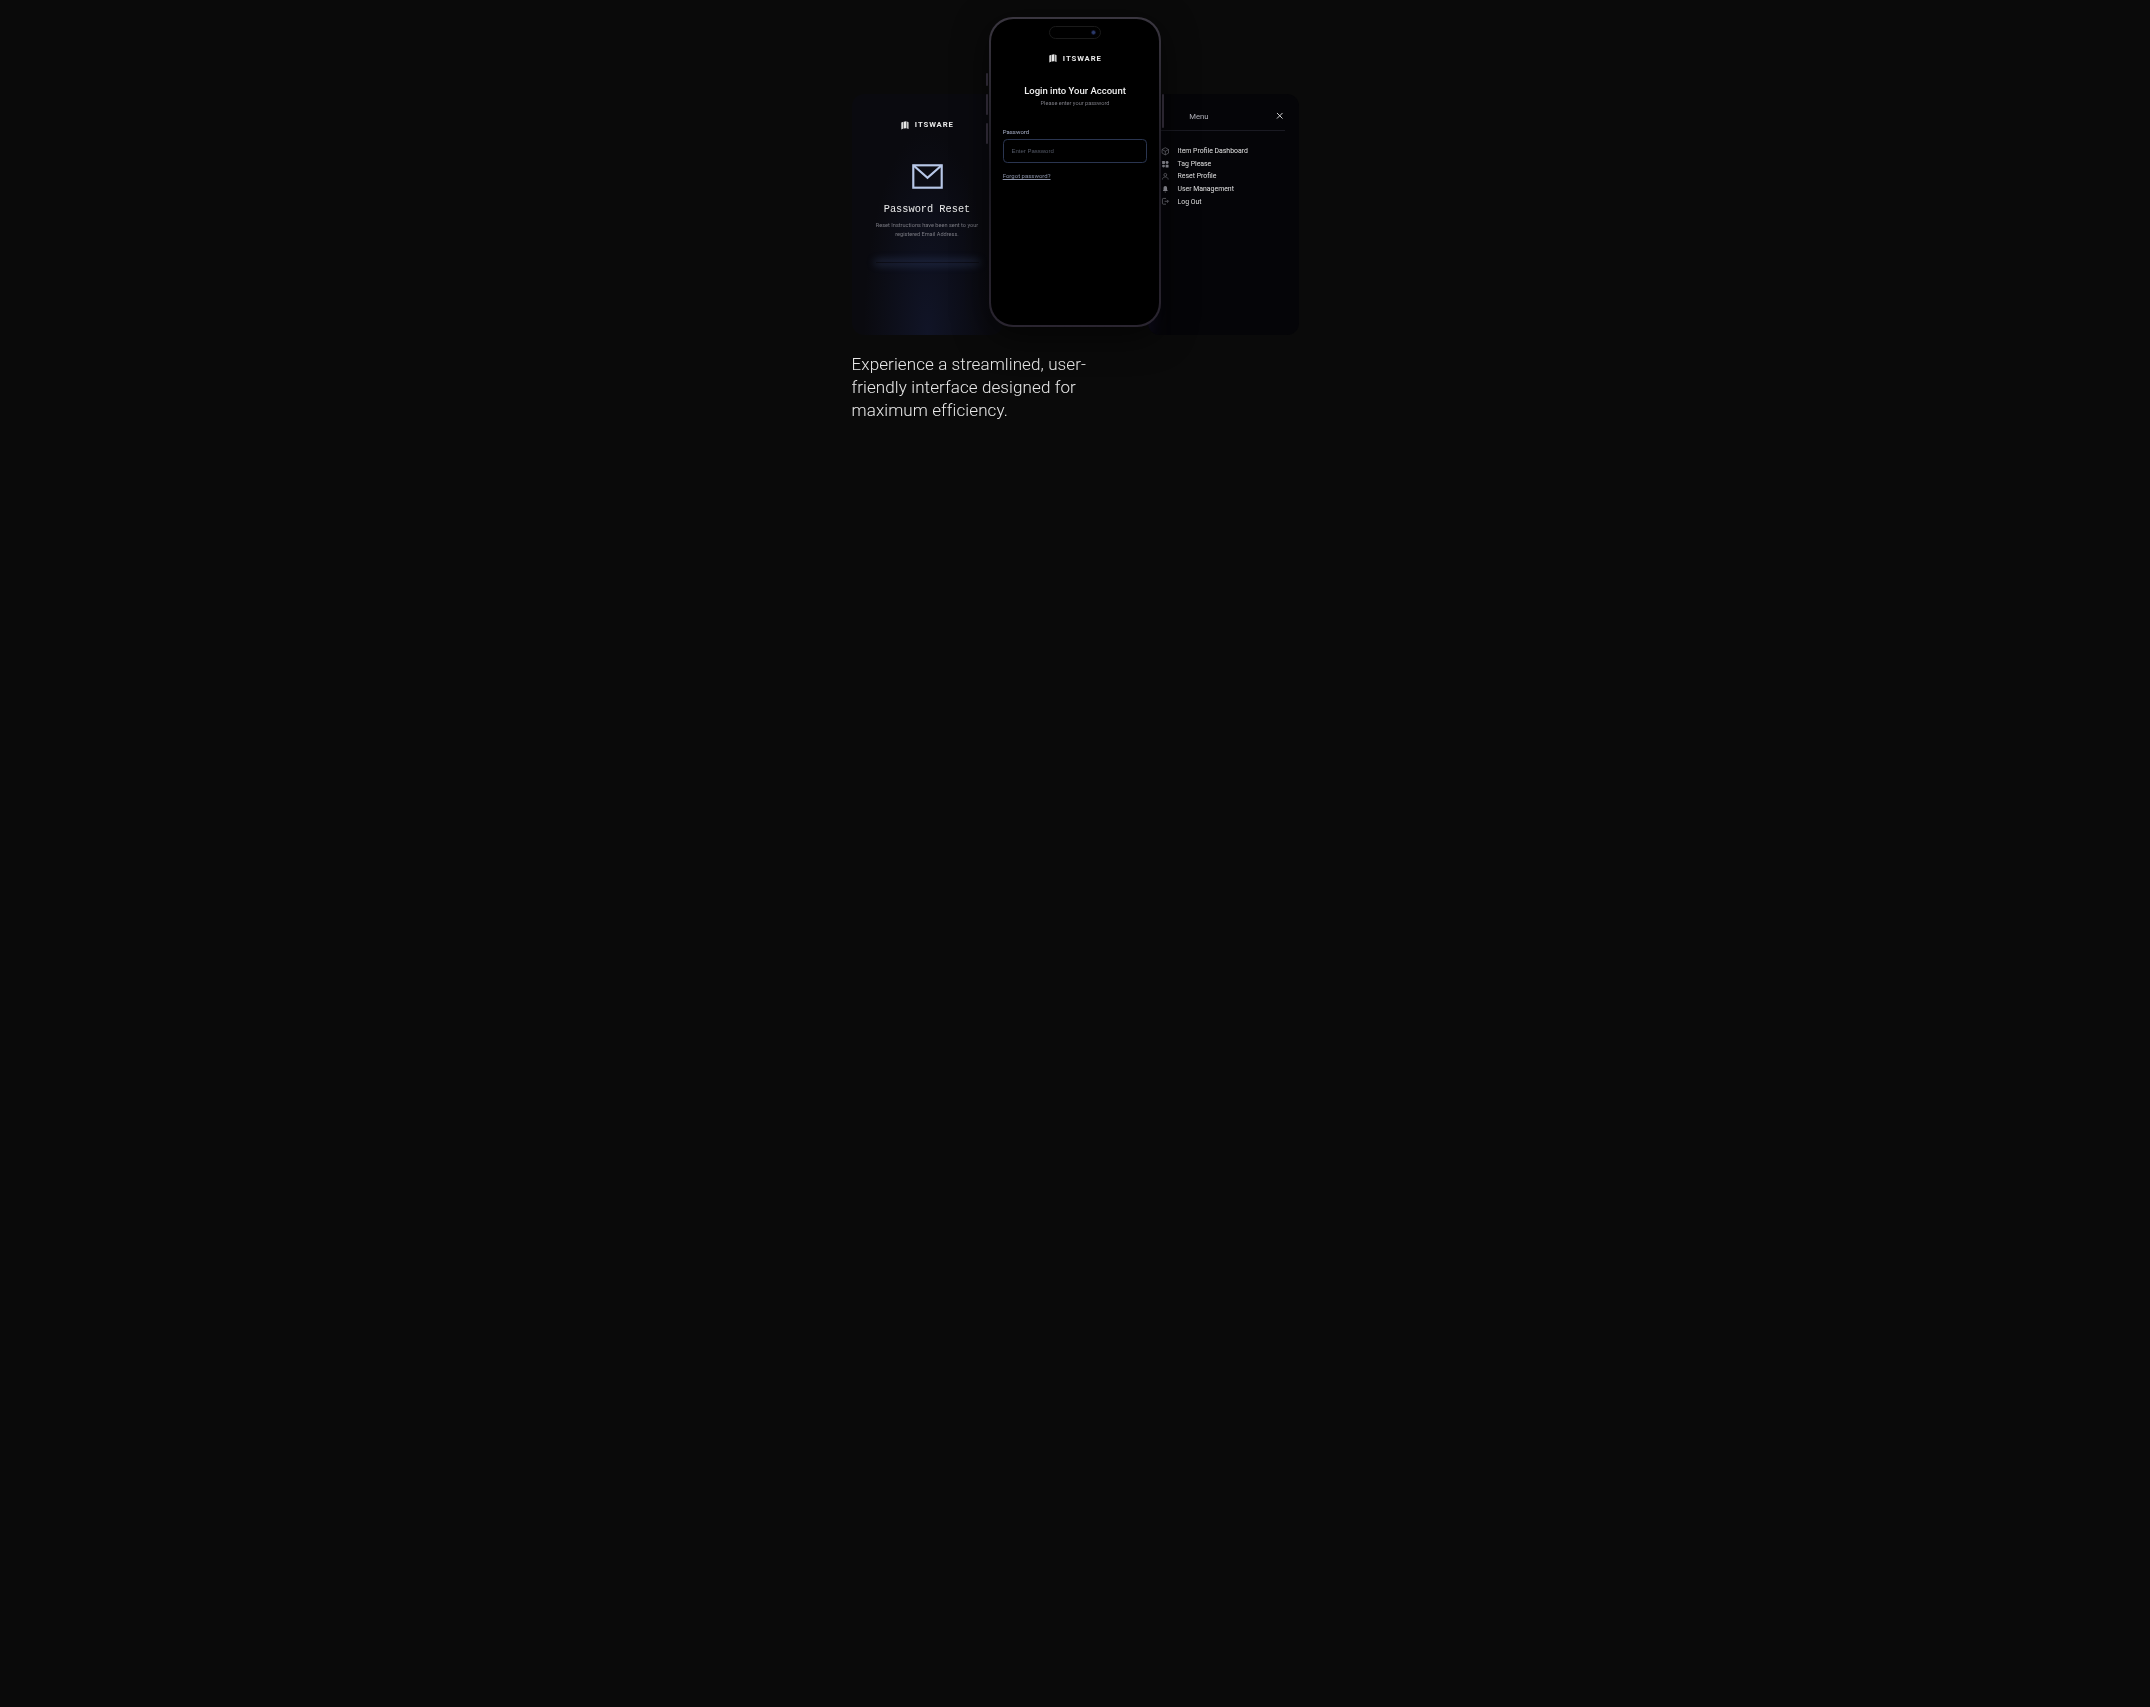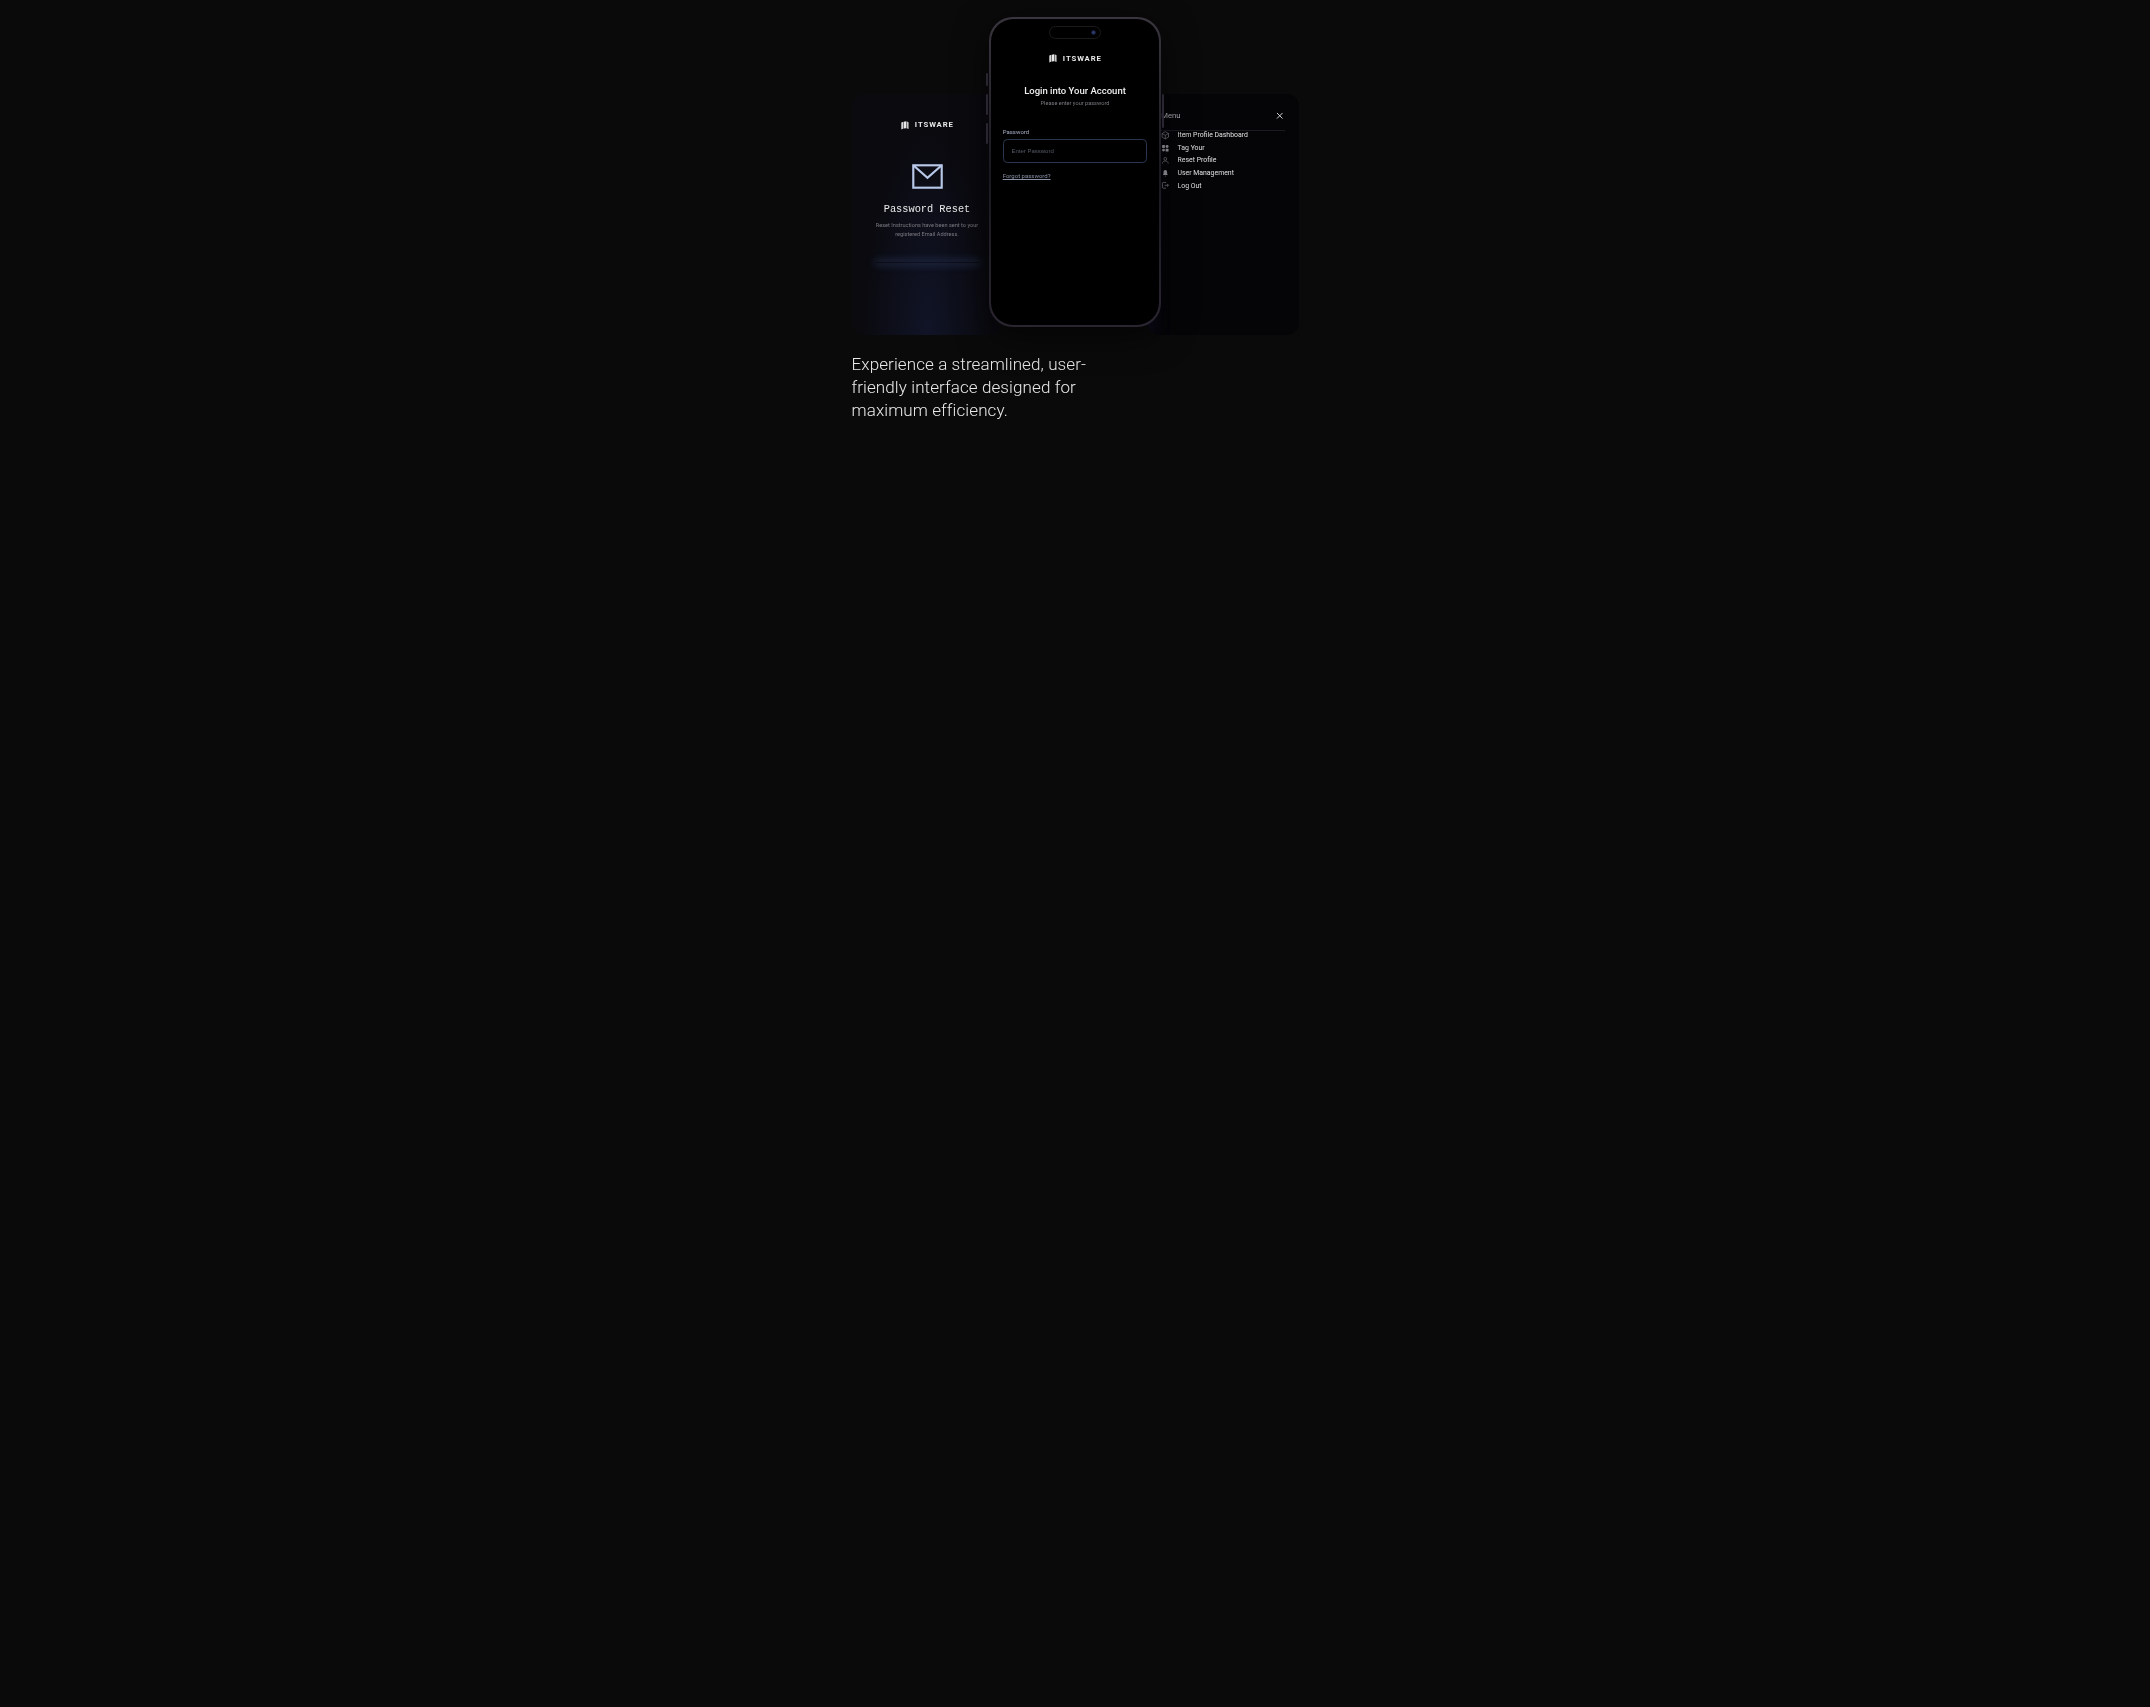--- a/index.html
+++ b/index.html
@@ -205,25 +205,26 @@
   content:'';
   position:absolute;
   left:-17px;top:0;bottom:0;
   width:26px;
   background:linear-gradient(90deg,rgba(80,60,180,0.4) 0%,transparent 100%);
   filter:blur(8.6px);
 }
 .menu-header{
   display:flex;
   justify-content:space-between;
-  align-items:flex-start;
+  align-items:flex-end;
   padding-bottom:9.5px;
   border-bottom:0.4px solid #1a1a22;
-  margin-bottom:0;
-  position:relative;
+  margin-bottom:16px;
+  position:relative;
+  padding-left:28px;
 }
 .menu-title{
   font-size:7.7px;
   color:#b0b0b8;
   font-weight:400;
 }
 .close-x{
   width:9.5px;height:9.5px;
   cursor:pointer;
   color:#d0d0d0;
@@ -351,21 +352,21 @@
         </div>
         <div class="menu-item">
           <span class="menu-icon">
             <svg viewBox="0 0 24 24" fill="currentColor">
                 <rect x="3" y="3" width="8" height="8" rx="1"></rect>
                 <circle cx="17" cy="7" r="4"></circle>
                 <circle cx="7" cy="17" r="4"></circle>
                 <rect x="13" y="13" width="8" height="8" rx="1"></rect>
               </svg>
           </span>
-          <span class="menu-label">Tag Your</span>
+          <span class="menu-label">Tag Please</span>
         </div>
         <div class="menu-item">
           <span class="menu-icon">
             <svg viewBox="0 0 24 24" stroke="currentColor" stroke-width="1.6" fill="none">
                 <circle cx="12" cy="8" r="4"></circle>
                 <path d="M4 21 C4 16 8 14 12 14 C16 14 20 16 20 21"></path>
               </svg>
           </span>
           <span class="menu-label">Reset Profile</span>
         </div>

